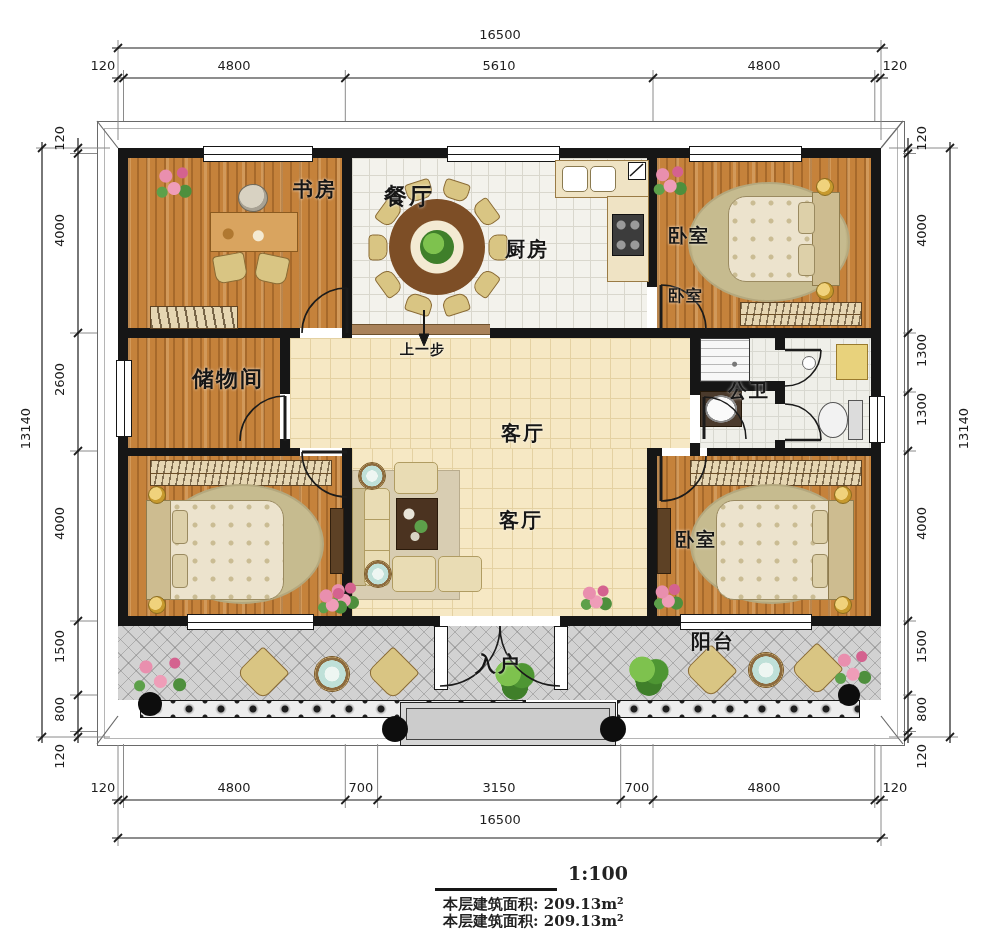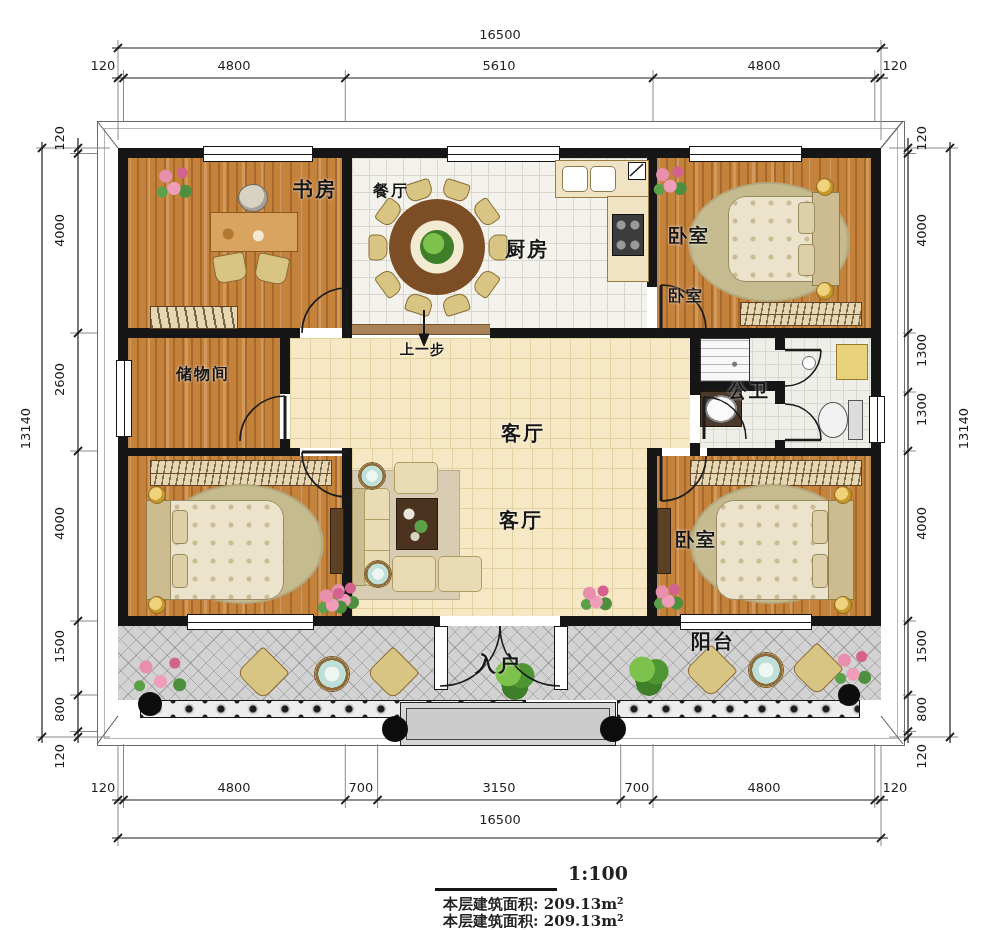--- a/index.html
+++ b/index.html
@@ -383,25 +383,25 @@
         <line x1="904" y1="625" x2="912" y2="617"></line>
       <line x1="904" y1="699" x2="912" y2="691"></line>
         <line x1="904" y1="735.5" x2="912" y2="727.5"></line>
       <line x1="904" y1="741" x2="912" y2="733"></line>
       <line x1="946" y1="152" x2="954" y2="144"></line>
         <line x1="946" y1="741" x2="954" y2="733"></line>
     </g>
   </svg>
 
   <span class="lbl" style="left:293px;top:176px;font-size:20px;">书房</span>
-  <span class="lbl" style="left:373px;top:181px;font-size:16px;">餐厅</span>
+  <span class="lbl" style="left:384px;top:181px;font-size:23px;">餐厅</span>
   <span class="lbl" style="left:505px;top:236px;font-size:20px;">厨房</span>
   <span class="lbl" style="left:668px;top:223px;font-size:19px;">卧室</span>
   <span class="lbl" style="left:668px;top:286px;font-size:16px;">卧室</span>
-  <span class="lbl" style="left:176px;top:364px;font-size:16px;">储物间</span>
+  <span class="lbl" style="left:192px;top:364px;font-size:22px;">储物间</span>
   <span class="lbl" style="left:728px;top:378px;font-size:19px;">公卫</span>
   <span class="lbl" style="left:501px;top:420px;font-size:20px;">客厅</span>
   <span class="lbl" style="left:499px;top:507px;font-size:20px;">客厅</span>
   <span class="lbl" style="left:675px;top:527px;font-size:19px;">卧室</span>
   <span class="lbl" style="left:691px;top:628px;font-size:20px;">阳台</span>
   <span class="lbl" style="left:475px;top:650px;font-size:21px;">入户</span>
   <span class="lbl" style="left:400px;top:341px;font-size:14px;letter-spacing:1px;">上一步</span>
 
   <span class="dim" style="left:470px;top:27px;width:60px;">16500</span>
   <span class="dim" style="left:88px;top:58px;width:30px;">120</span>

